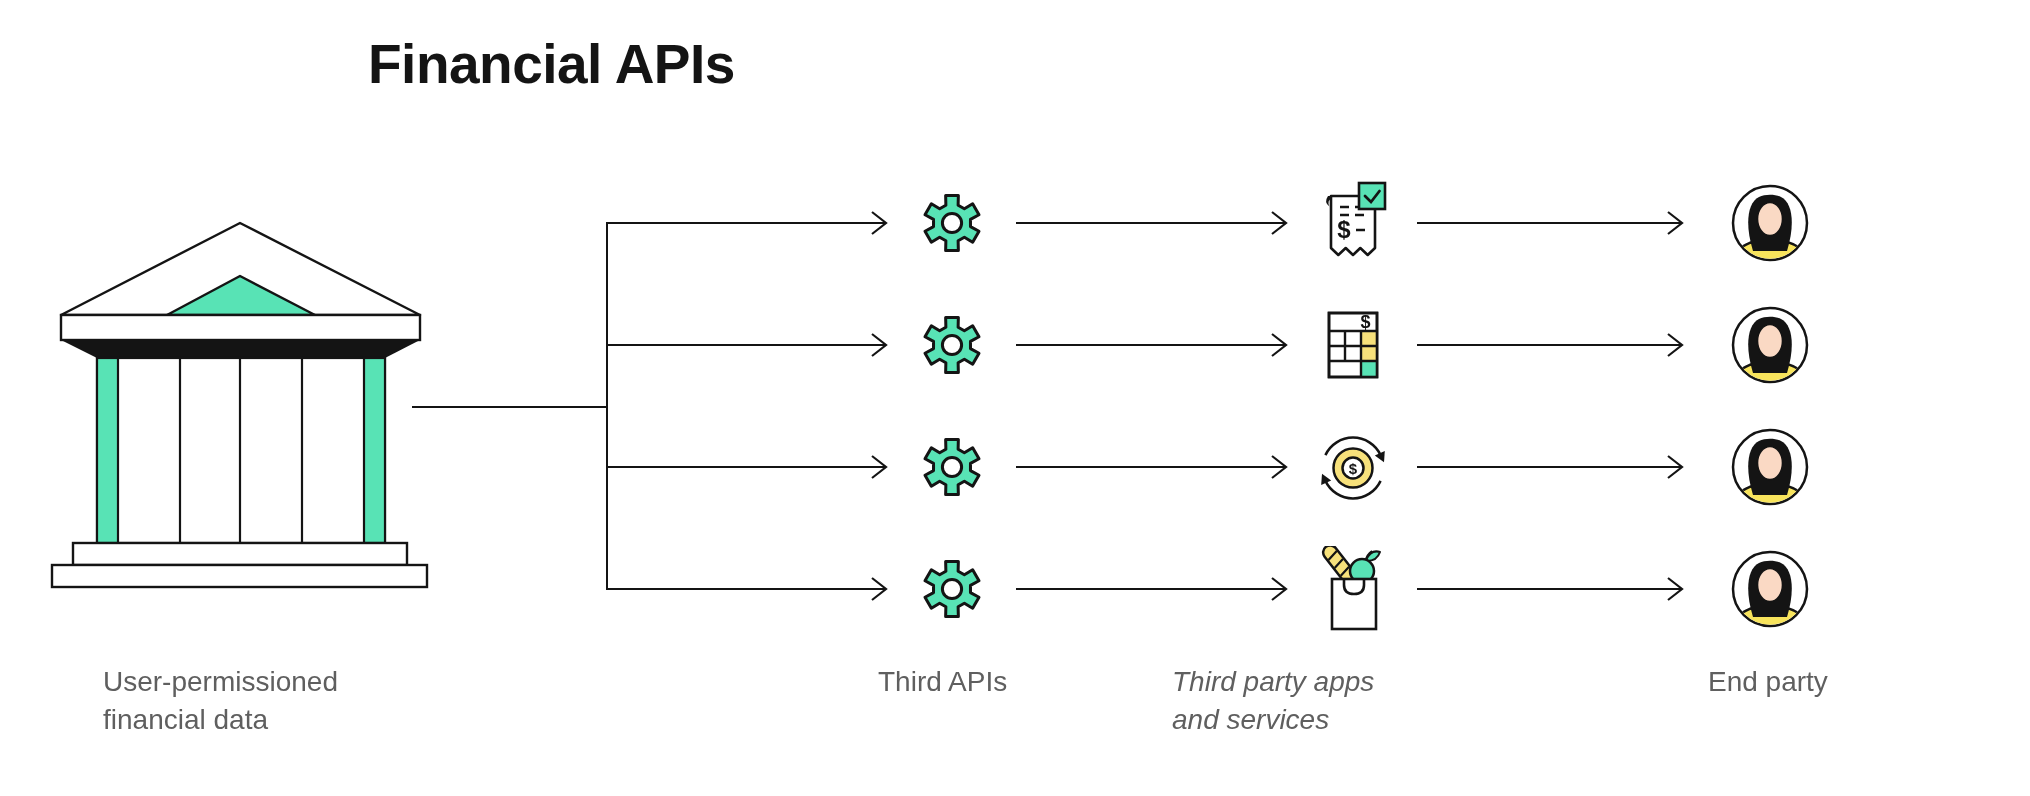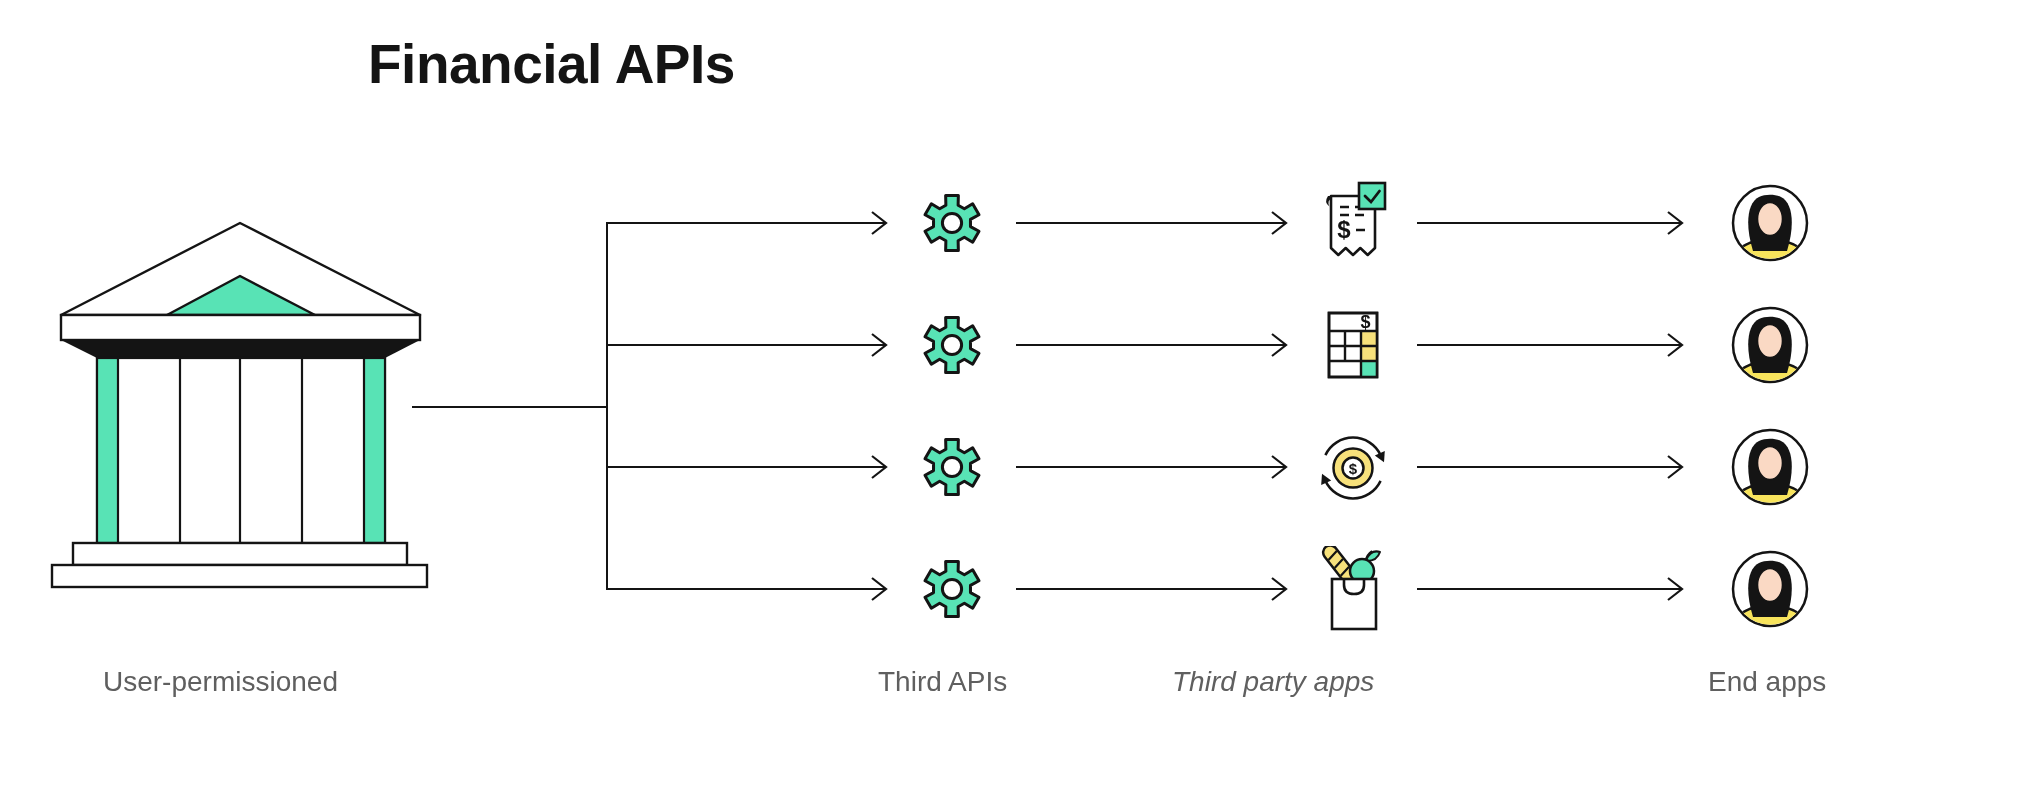--- a/index.html
+++ b/index.html
@@ -221,24 +221,26 @@
         <rect class="fp si" stroke-width="1.6" x="33" y="42" width="14" height="18"></rect>
         <path class="fsh si" stroke-width="2.5" d="M2,82 L2,72 Q16,57 40,56 Q64,57 78,72 L78,82 Z"></path>
         <path class="fi" d="M23,68 C15,42 17,20 29,14 C35,11 45,11 51,14 C63,20 65,42 57,68 Z"></path>
         <ellipse class="fp si" stroke-width="1.6" cx="40" cy="36" rx="12.5" ry="16.5"></ellipse>
       </g>
     </svg>
   </div>
 
   <div class="col-label" style="left:103px;">
     <span>User-permissioned</span>
+    <span>financial data</span>
   </div>
   <div class="col-label" style="left:878px;">
     <span>Third APIs</span>
   </div>
   <div class="col-label" style="left:1172px;font-style:italic;">
     <span>Third party apps</span>
+    <span>and services</span>
   </div>
   <div class="col-label" style="left:1708px;">
-    <span>End apps</span>
+    <span>End party</span>
   </div>
 
 </div>
 
 </body></html>

